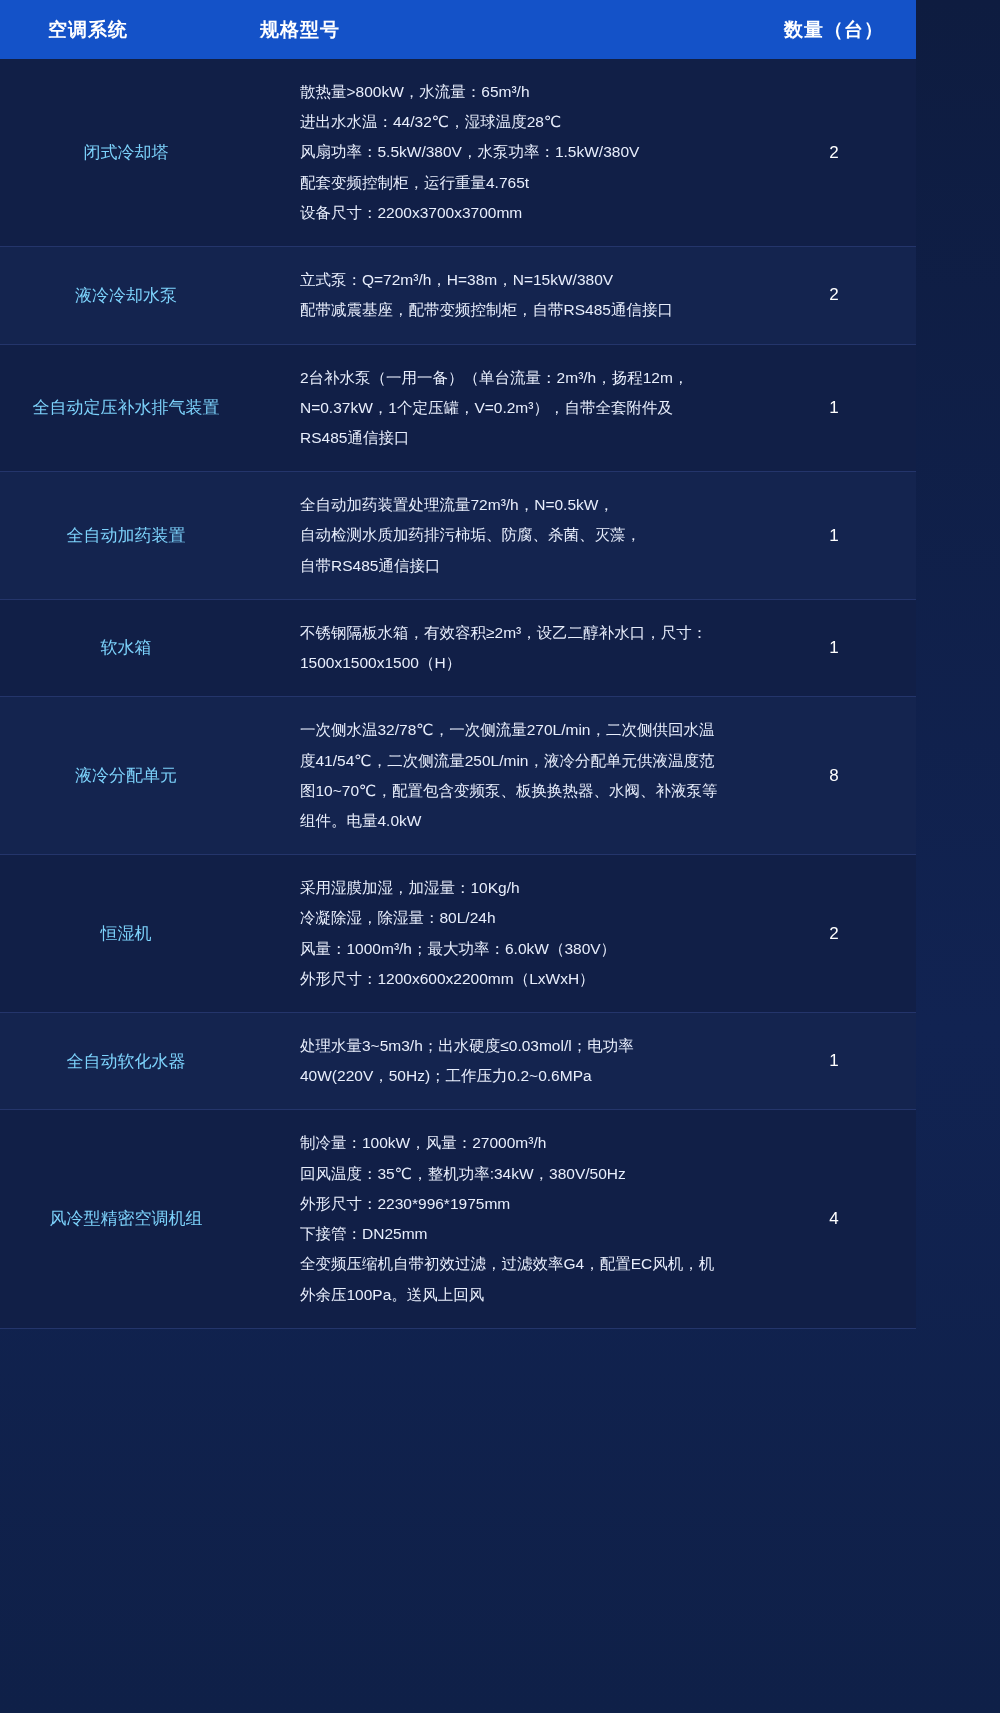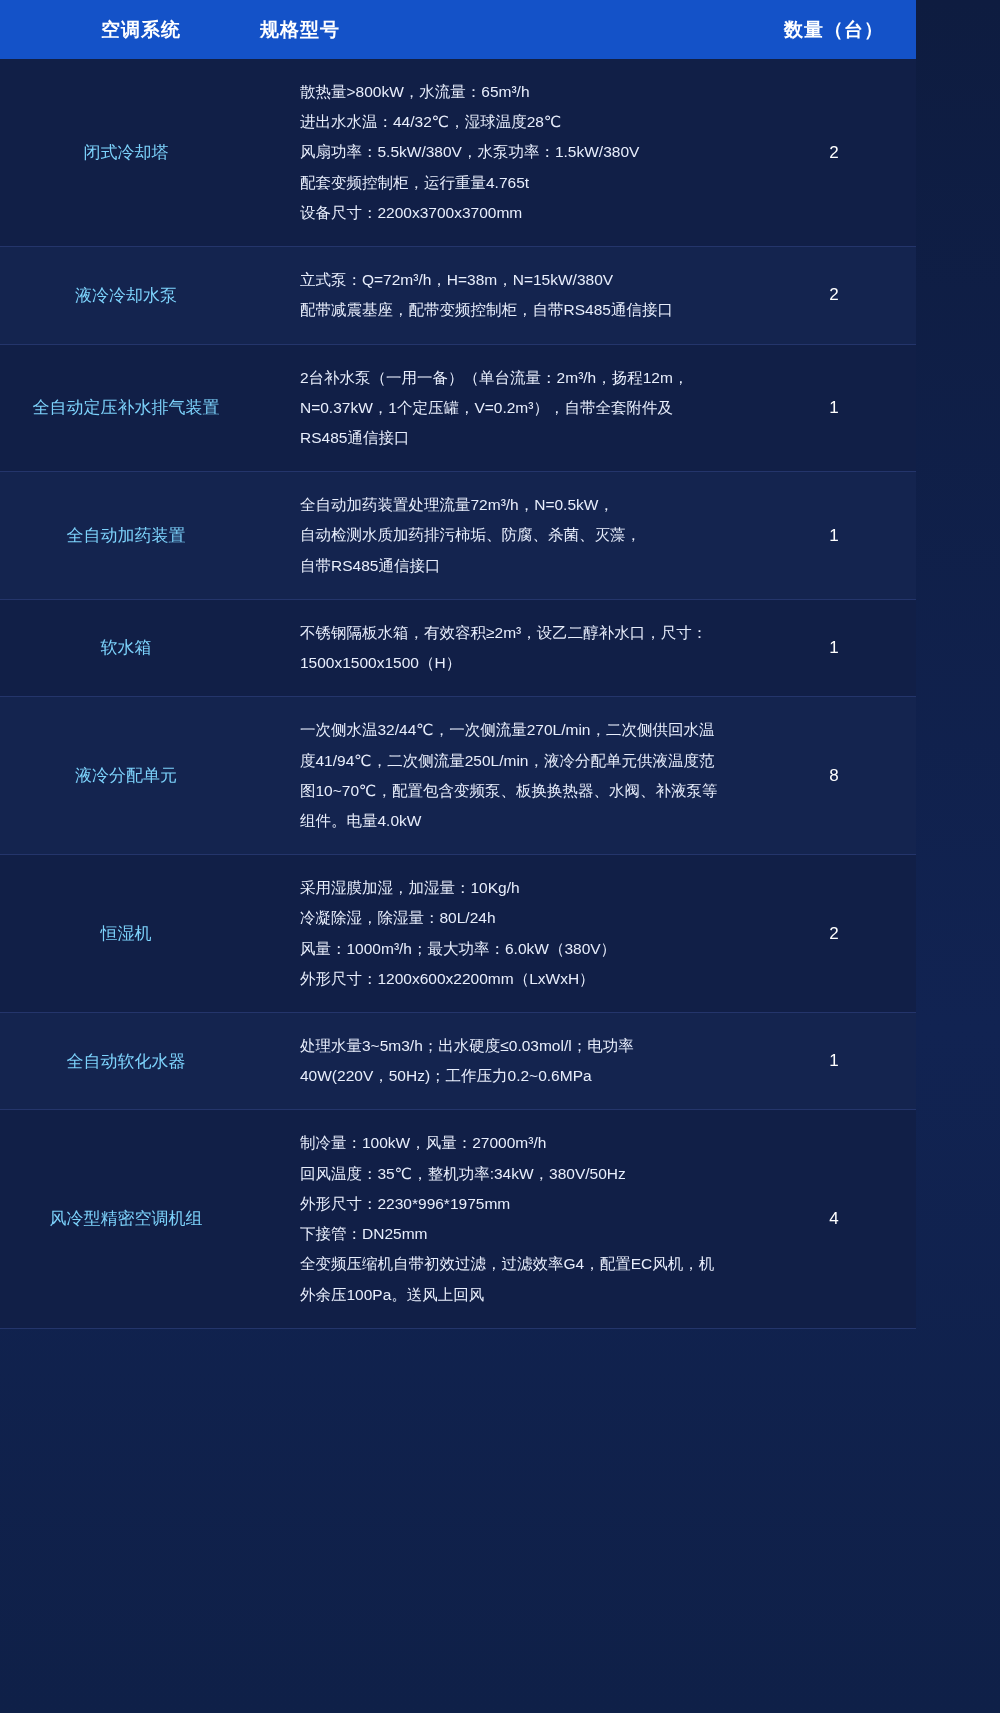--- a/index.html
+++ b/index.html
@@ -31,21 +31,21 @@
     font-size: 19px;
     font-weight: bold;
     height: 59px;
     vertical-align: middle;
     letter-spacing: 1px;
     padding: 0;
   }
   .header-row th.col-name {
     width: 252px;
     text-align: left;
-    padding-left: 101px;
+    padding-left: 48px;
     box-sizing: border-box;
   }
   .header-row th.col-spec {
     width: 500px;
     text-align: left;
     padding-left: 8px;
     box-sizing: border-box;
   }
   .header-row th.col-qty {
     width: 164px;
@@ -142,21 +142,21 @@
         <tr class="odd">
           <td class="name">软水箱</td>
           <td class="spec">
             <span class="spec-line">不锈钢隔板水箱，有效容积≥2m³，设乙二醇补水口，尺寸：1500x1500x1500（H）</span>
           </td>
           <td class="qty">1</td>
         </tr>
         <tr class="even">
           <td class="name">液冷分配单元</td>
           <td class="spec">
-            <span class="spec-line">一次侧水温32/44℃，一次侧流量270L/min，二次侧供回水温度41/94℃，二次侧流量250L/min，液冷分配单元供液温度范图10~70℃，配置包含变频泵、板换换热器、水阀、补液泵等组件。电量4.0kW</span>
+            <span class="spec-line">一次侧水温32/78℃，一次侧流量270L/min，二次侧供回水温度41/54℃，二次侧流量250L/min，液冷分配单元供液温度范图10~70℃，配置包含变频泵、板换换热器、水阀、补液泵等组件。电量4.0kW</span>
           </td>
           <td class="qty">8</td>
         </tr>
         <tr class="odd">
           <td class="name">恒湿机</td>
           <td class="spec">
             <span class="spec-line">采用湿膜加湿，加湿量：10Kg/h</span>
             <span class="spec-line">冷凝除湿，除湿量：80L/24h</span>
             <span class="spec-line">风量：1000m³/h；最大功率：6.0kW（380V）</span>
             <span class="spec-line">外形尺寸：1200x600x2200mm（LxWxH）</span>

